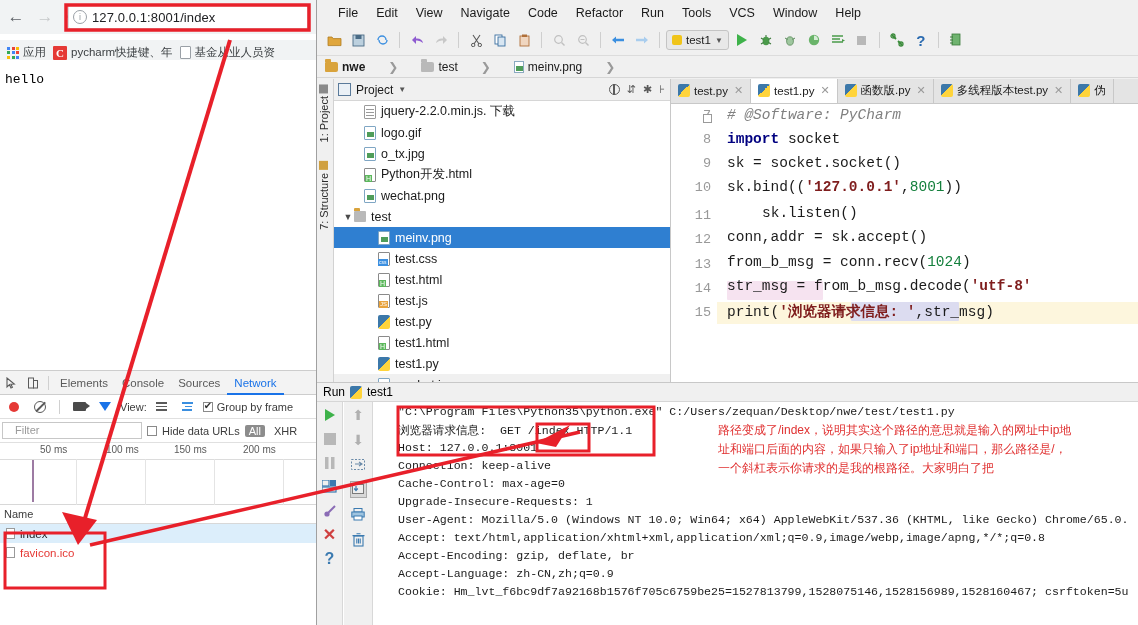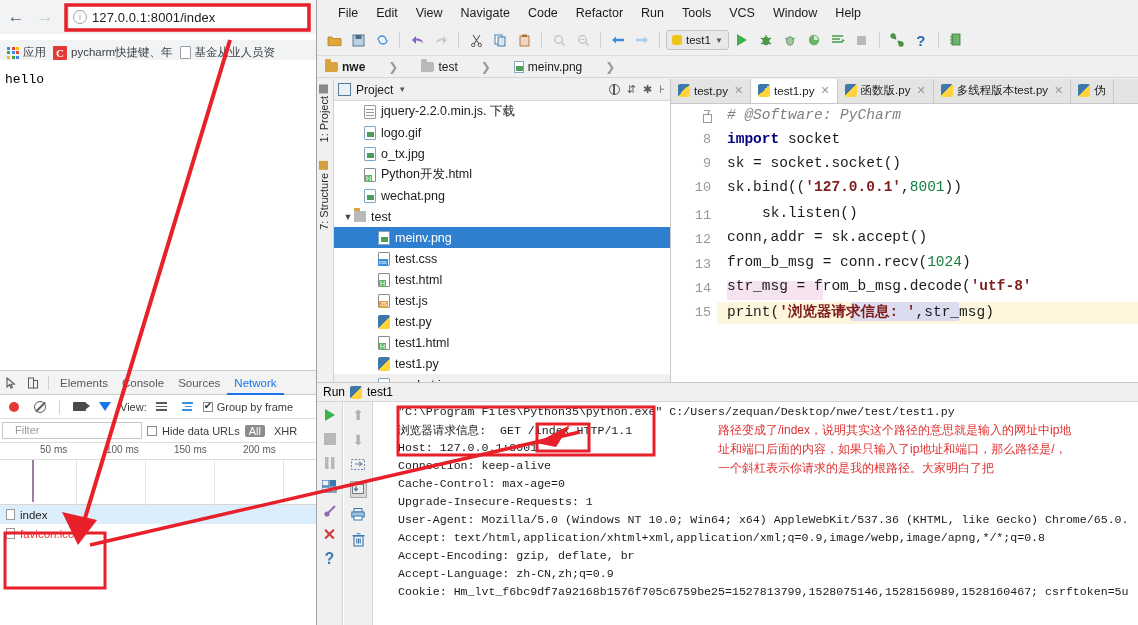--- a/index.html
+++ b/index.html
@@ -328,20 +328,23 @@
         <div class="ov-tick" style="left:106px">100 ms</div>
         <div class="ov-tick" style="left:174px">150 ms</div>
         <div class="ov-tick" style="left:243px">200 ms</div>
         <div class="ov-vline" style="left:76px"></div>
         <div class="ov-vline" style="left:145px"></div>
         <div class="ov-vline" style="left:214px"></div>
         <div class="ov-vline" style="left:283px"></div>
         <div class="ov-bar"></div>
       </div>
 
+      <div class="dt-namehdr">
+        <span class="nm">Name</span>
+      </div>
       <div class="dt-row sel">
         <span class="row-doc"></span>
         <span class="row-name">index</span>
       </div>
       <div class="dt-row">
         <span class="row-doc"></span>
         <span class="row-name err">favicon.ico</span>
       </div>
     </div>
   </div>

